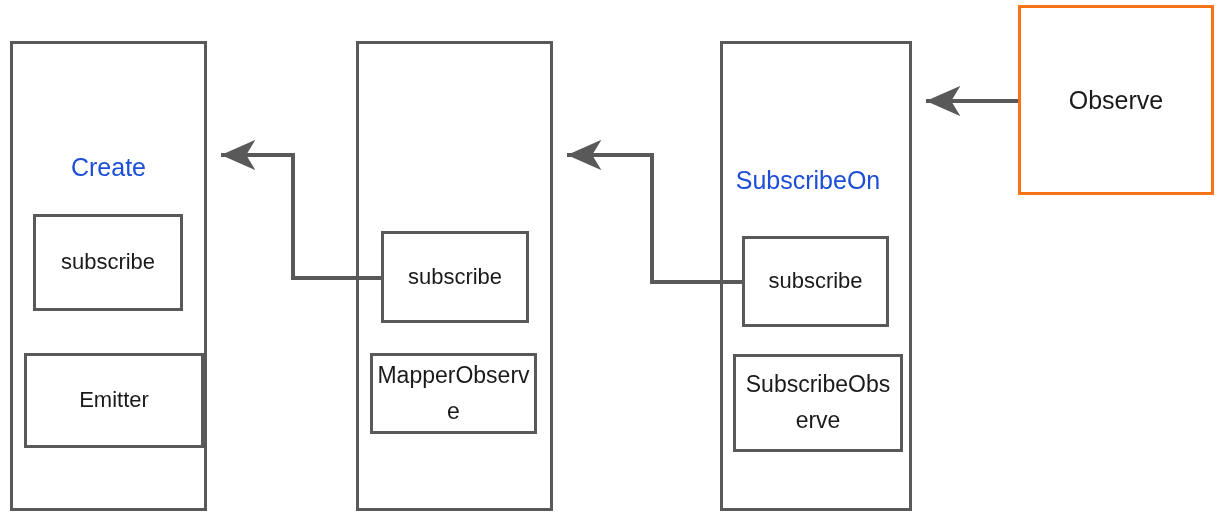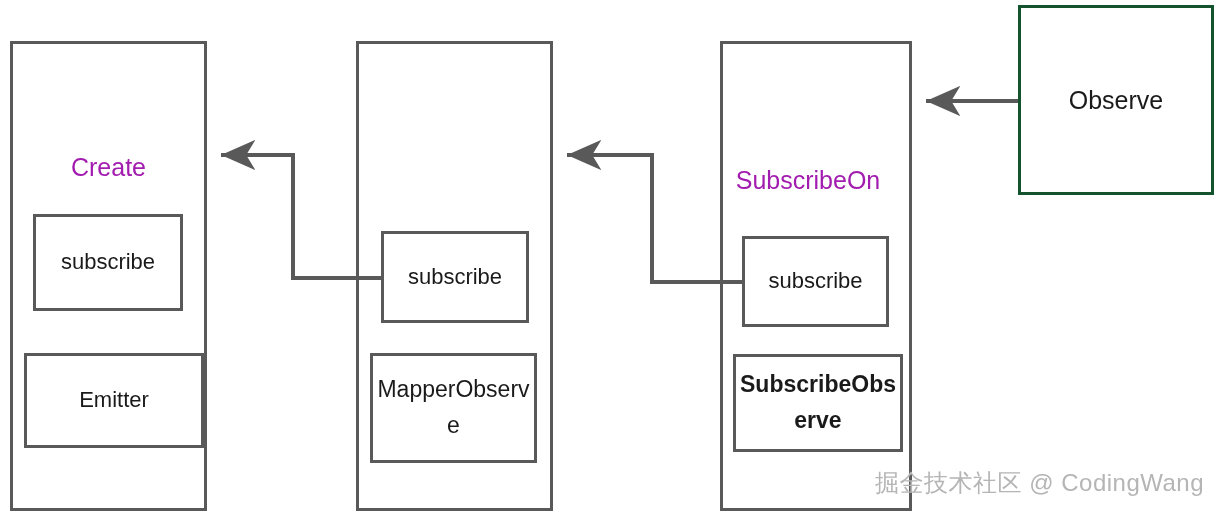--- a/index.html
+++ b/index.html
@@ -18,21 +18,21 @@
     overflow: hidden;
   }
   .lane {
     position: absolute;
     box-sizing: border-box;
     border: 3px solid #595959;
     background: transparent;
   }
   .lane-title {
     position: absolute;
-    color: #a21caf;
+    color: #1d4ed8;
     font-size: 25px;
     line-height: 1;
     white-space: nowrap;
     text-align: center;
   }
   .node {
     position: absolute;
     box-sizing: border-box;
     border: 3px solid #595959;
     background: #ffffff;
@@ -45,21 +45,21 @@
     line-height: 1.55;
     padding: 0 4px;
   }
   .node.wrapped {
     font-size: 23px;
     word-break: break-all;
   }
   .plain-box {
     position: absolute;
     box-sizing: border-box;
-    border: 3px solid #14532d;
+    border: 3px solid #f97316;
     background: #ffffff;
     display: flex;
     align-items: center;
     justify-content: center;
     color: #1a1a1a;
     font-size: 25px;
   }
   .edge-layer {
     position: absolute;
     left: 0;
@@ -111,34 +111,33 @@
   <div class="node" style="left:24px; top:353px; width:180px; height:95px;">
     <span>Emitter</span>
   </div>
 
   <div class="lane" style="left:356px; top:41px; width:197px; height:470px;"></div>
 
   <div class="node" style="left:381px; top:231px; width:148px; height:92px;">
     <span>subscribe</span>
   </div>
 
-  <div class="node wrapped" style="left:370px; top:353px; width:167px; height:110px;">
+  <div class="node wrapped" style="left:370px; top:353px; width:167px; height:81px;">
     <span>MapperObserve</span>
   </div>
 
   <div class="lane" style="left:720px; top:41px; width:192px; height:470px;"></div>
   <div class="lane-title" style="left:720px; top:168px; width:176px;">SubscribeOn</div>
 
   <div class="node" style="left:742px; top:236px; width:147px; height:91px;">
     <span>subscribe</span>
   </div>
 
-  <div class="node wrapped" style="left:733px; top:354px; width:170px; height:98px;font-weight:bold;">
+  <div class="node wrapped" style="left:733px; top:354px; width:170px; height:98px;">
     <span>SubscribeObserve</span>
   </div>
 
   <div class="plain-box" style="left:1018px; top:5px; width:196px; height:190px;">
     <span>Observe</span>
   </div>
 
-  <div class="watermark" style="left:875px; top:467px;">掘金技术社区 @ CodingWang</div>
 
 </div>
 
 </body></html>

